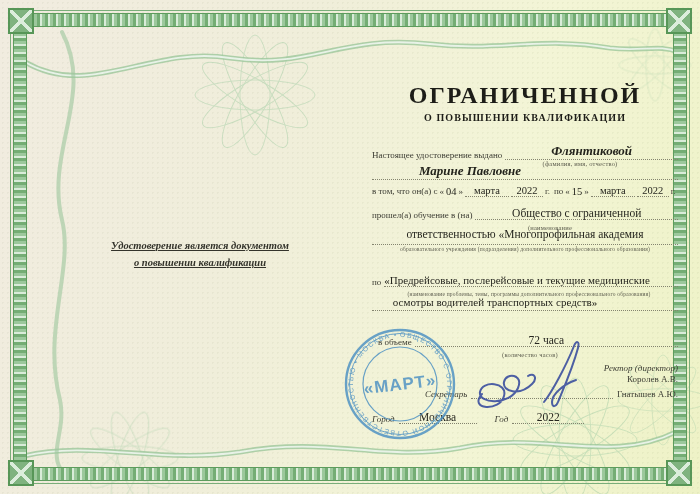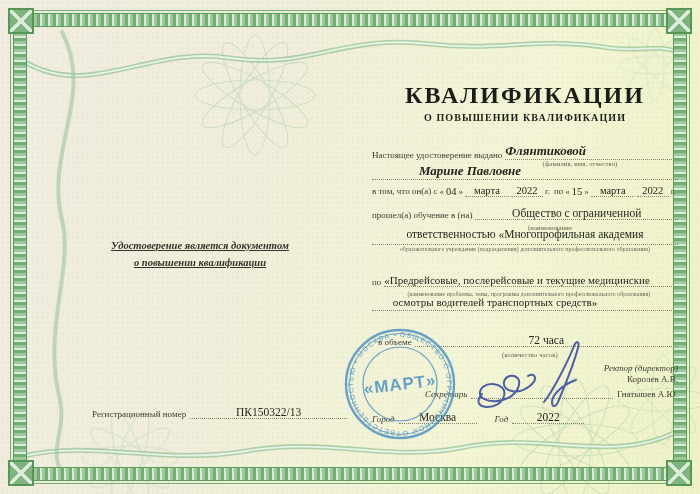--- a/index.html
+++ b/index.html
@@ -101,31 +101,27 @@
   <div class="corner" style="left:8px;top:8px;"></div>
   <div class="corner" style="right:8px;top:8px;"></div>
   <div class="corner" style="left:8px;bottom:8px;"></div>
   <div class="corner" style="right:8px;bottom:8px;"></div>
 
   <div class="abs note" style="left:85px;top:237px;width:230px;">
     <div>Удостоверение является документом</div>
     <div>о повышении квалификации</div>
   </div>
 
-  <div class="row" style="left:92px;top:406px;width:255px;">
-    <span class="lbl">Регистрационный номер</span>
-    <span class="fill entry" style="flex:1;text-align:center;margin-left:4px;">ПК150322/13</span>
-  </div>
-
-  <div class="abs title" style="left:372px;top:82px;width:306px;">КВАЛИФИКАЦИИ</div>
+
+  <div class="abs title" style="left:372px;top:82px;width:306px;">ОГРАНИЧЕННОЙ</div>
   <div class="abs subtitle" style="left:372px;top:112px;width:306px;">О ПОВЫШЕНИИ КВАЛИФИКАЦИИ</div>
 
   <div class="row" style="left:372px;top:143px;width:306px;">
     <span class="lbl">Настоящее удостоверение выдано</span>
-    <span class="fill nameval" style="flex:1;text-align:left;margin-left:3px;">Флянтиковой</span>
+    <span class="fill nameval" style="flex:1;text-align:center;margin-left:3px;">Флянтиковой</span>
   </div>
   <div class="hint" style="left:480px;top:160px;width:200px;">(фамилия, имя, отчество)</div>
 
   <div class="fillline nameval" style="left:372px;top:163px;width:306px;height:17px;padding-right:110px;box-sizing:border-box;">Марине Павловне</div>
 
   <div class="row" style="left:372px;top:185px;width:306px;gap:2px;align-items:center;">
     <span class="lbl">в том, что он(а) с</span>
     <span class="lbl">«</span>
     <span class="small-entry">04</span>
     <span class="lbl">»</span>

